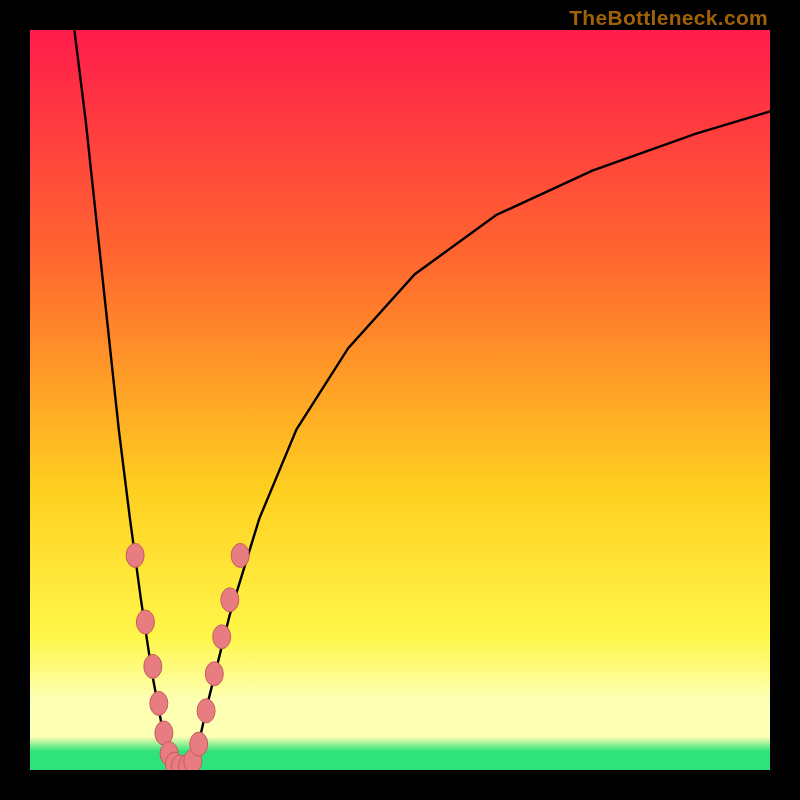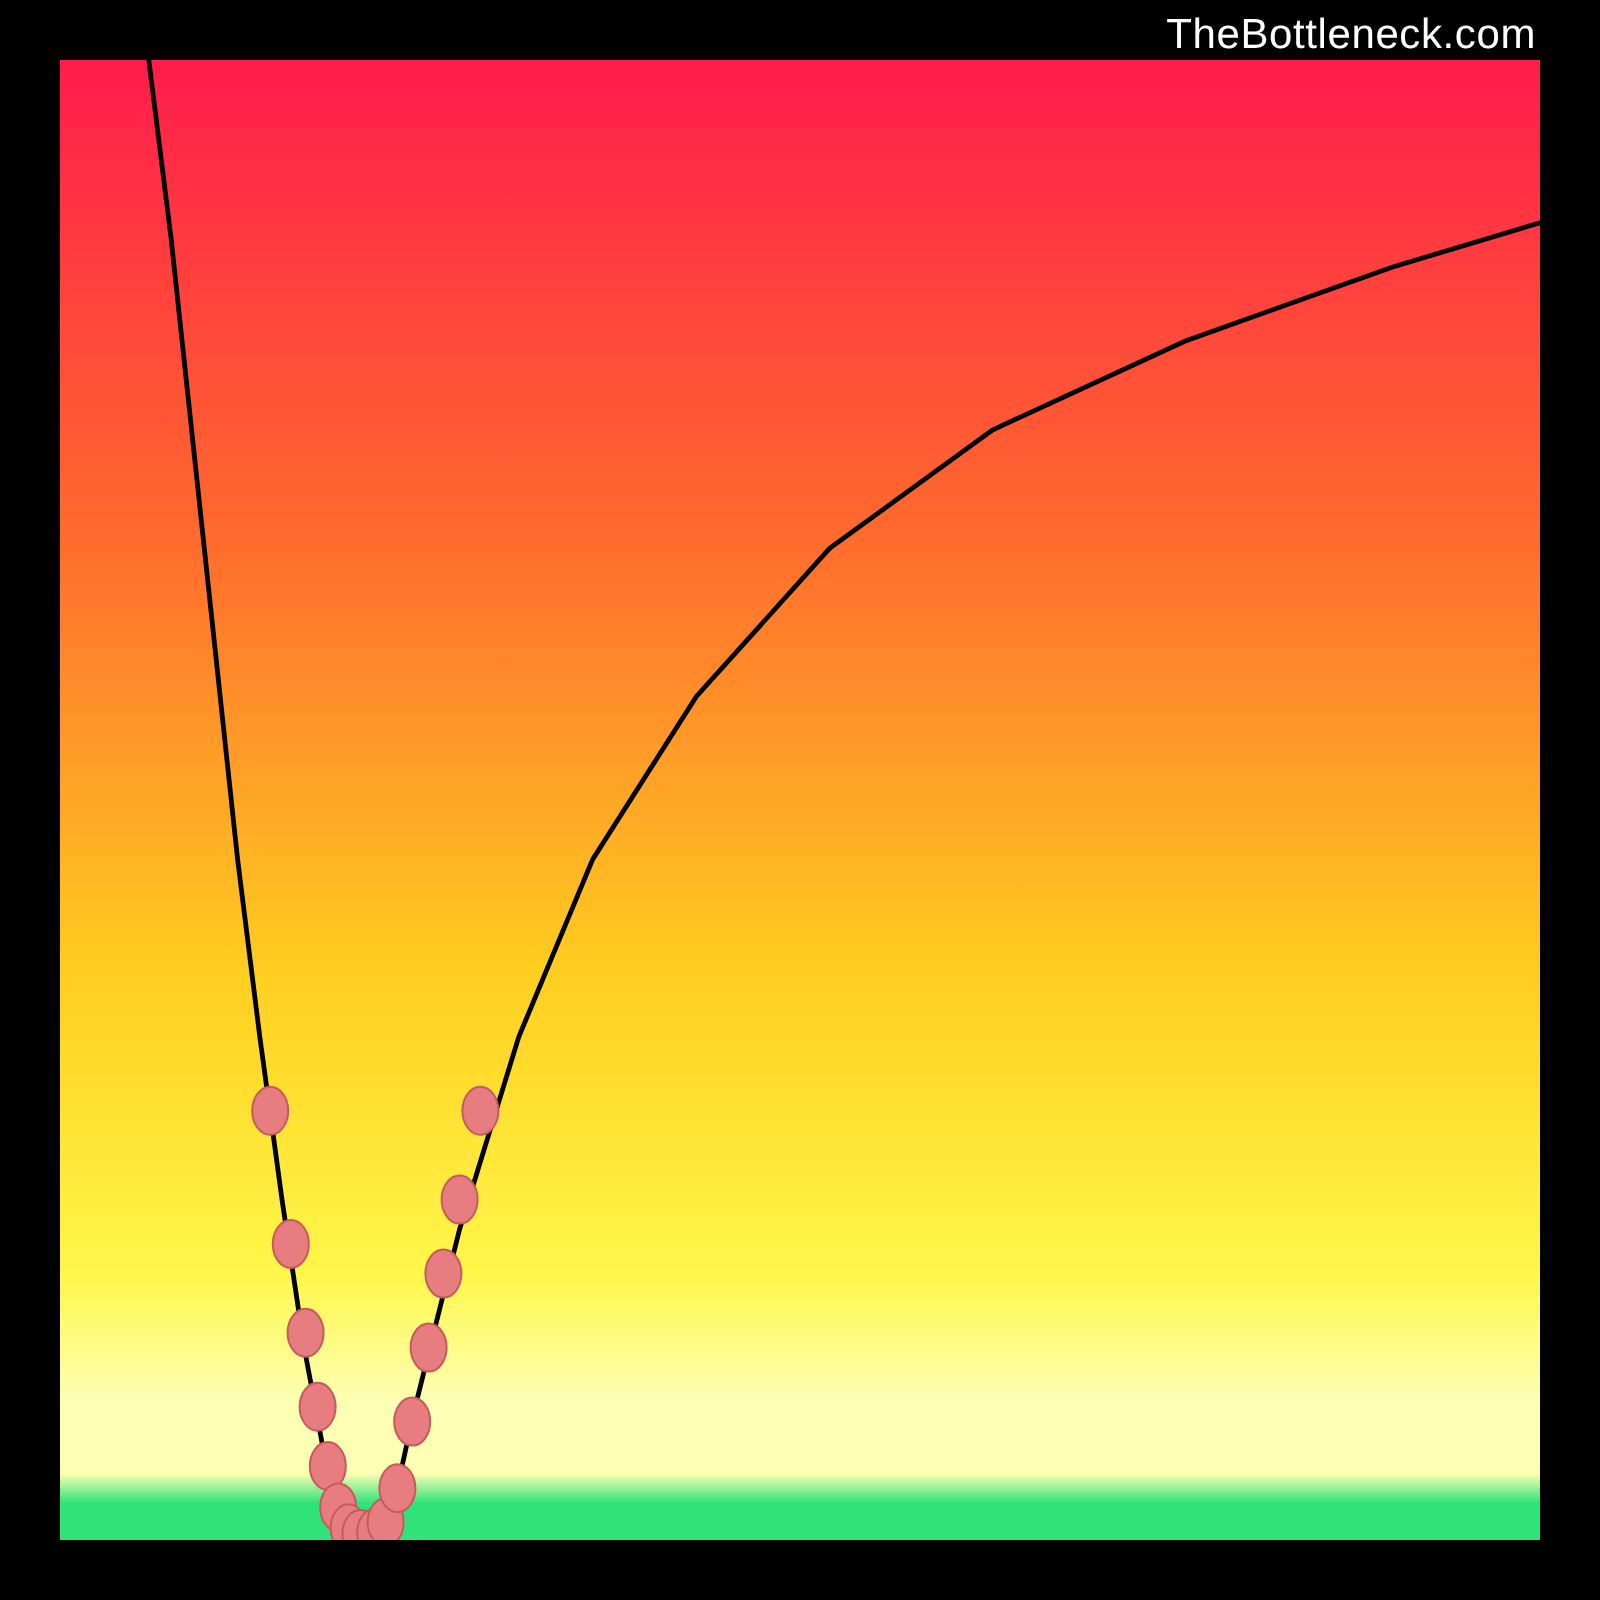--- a/index.html
+++ b/index.html
@@ -31,23 +31,23 @@
   .curve-svg {
     position: absolute;
     inset: 0;
     width: 100%;
     height: 100%;
   }
   .watermark {
     position: absolute;
     top: 6px;
     right: 32px;
-    color: #ffffff;
+    color: #a16207;
     font-size: 21px;
-    font-weight: 400;
+    font-weight: 700;
     letter-spacing: 0.3px;
     user-select: none;
   }
 </style>
 </head>
 <body>
 
 <div class="frame">
 
   <div class="watermark">TheBottleneck.com</div>

